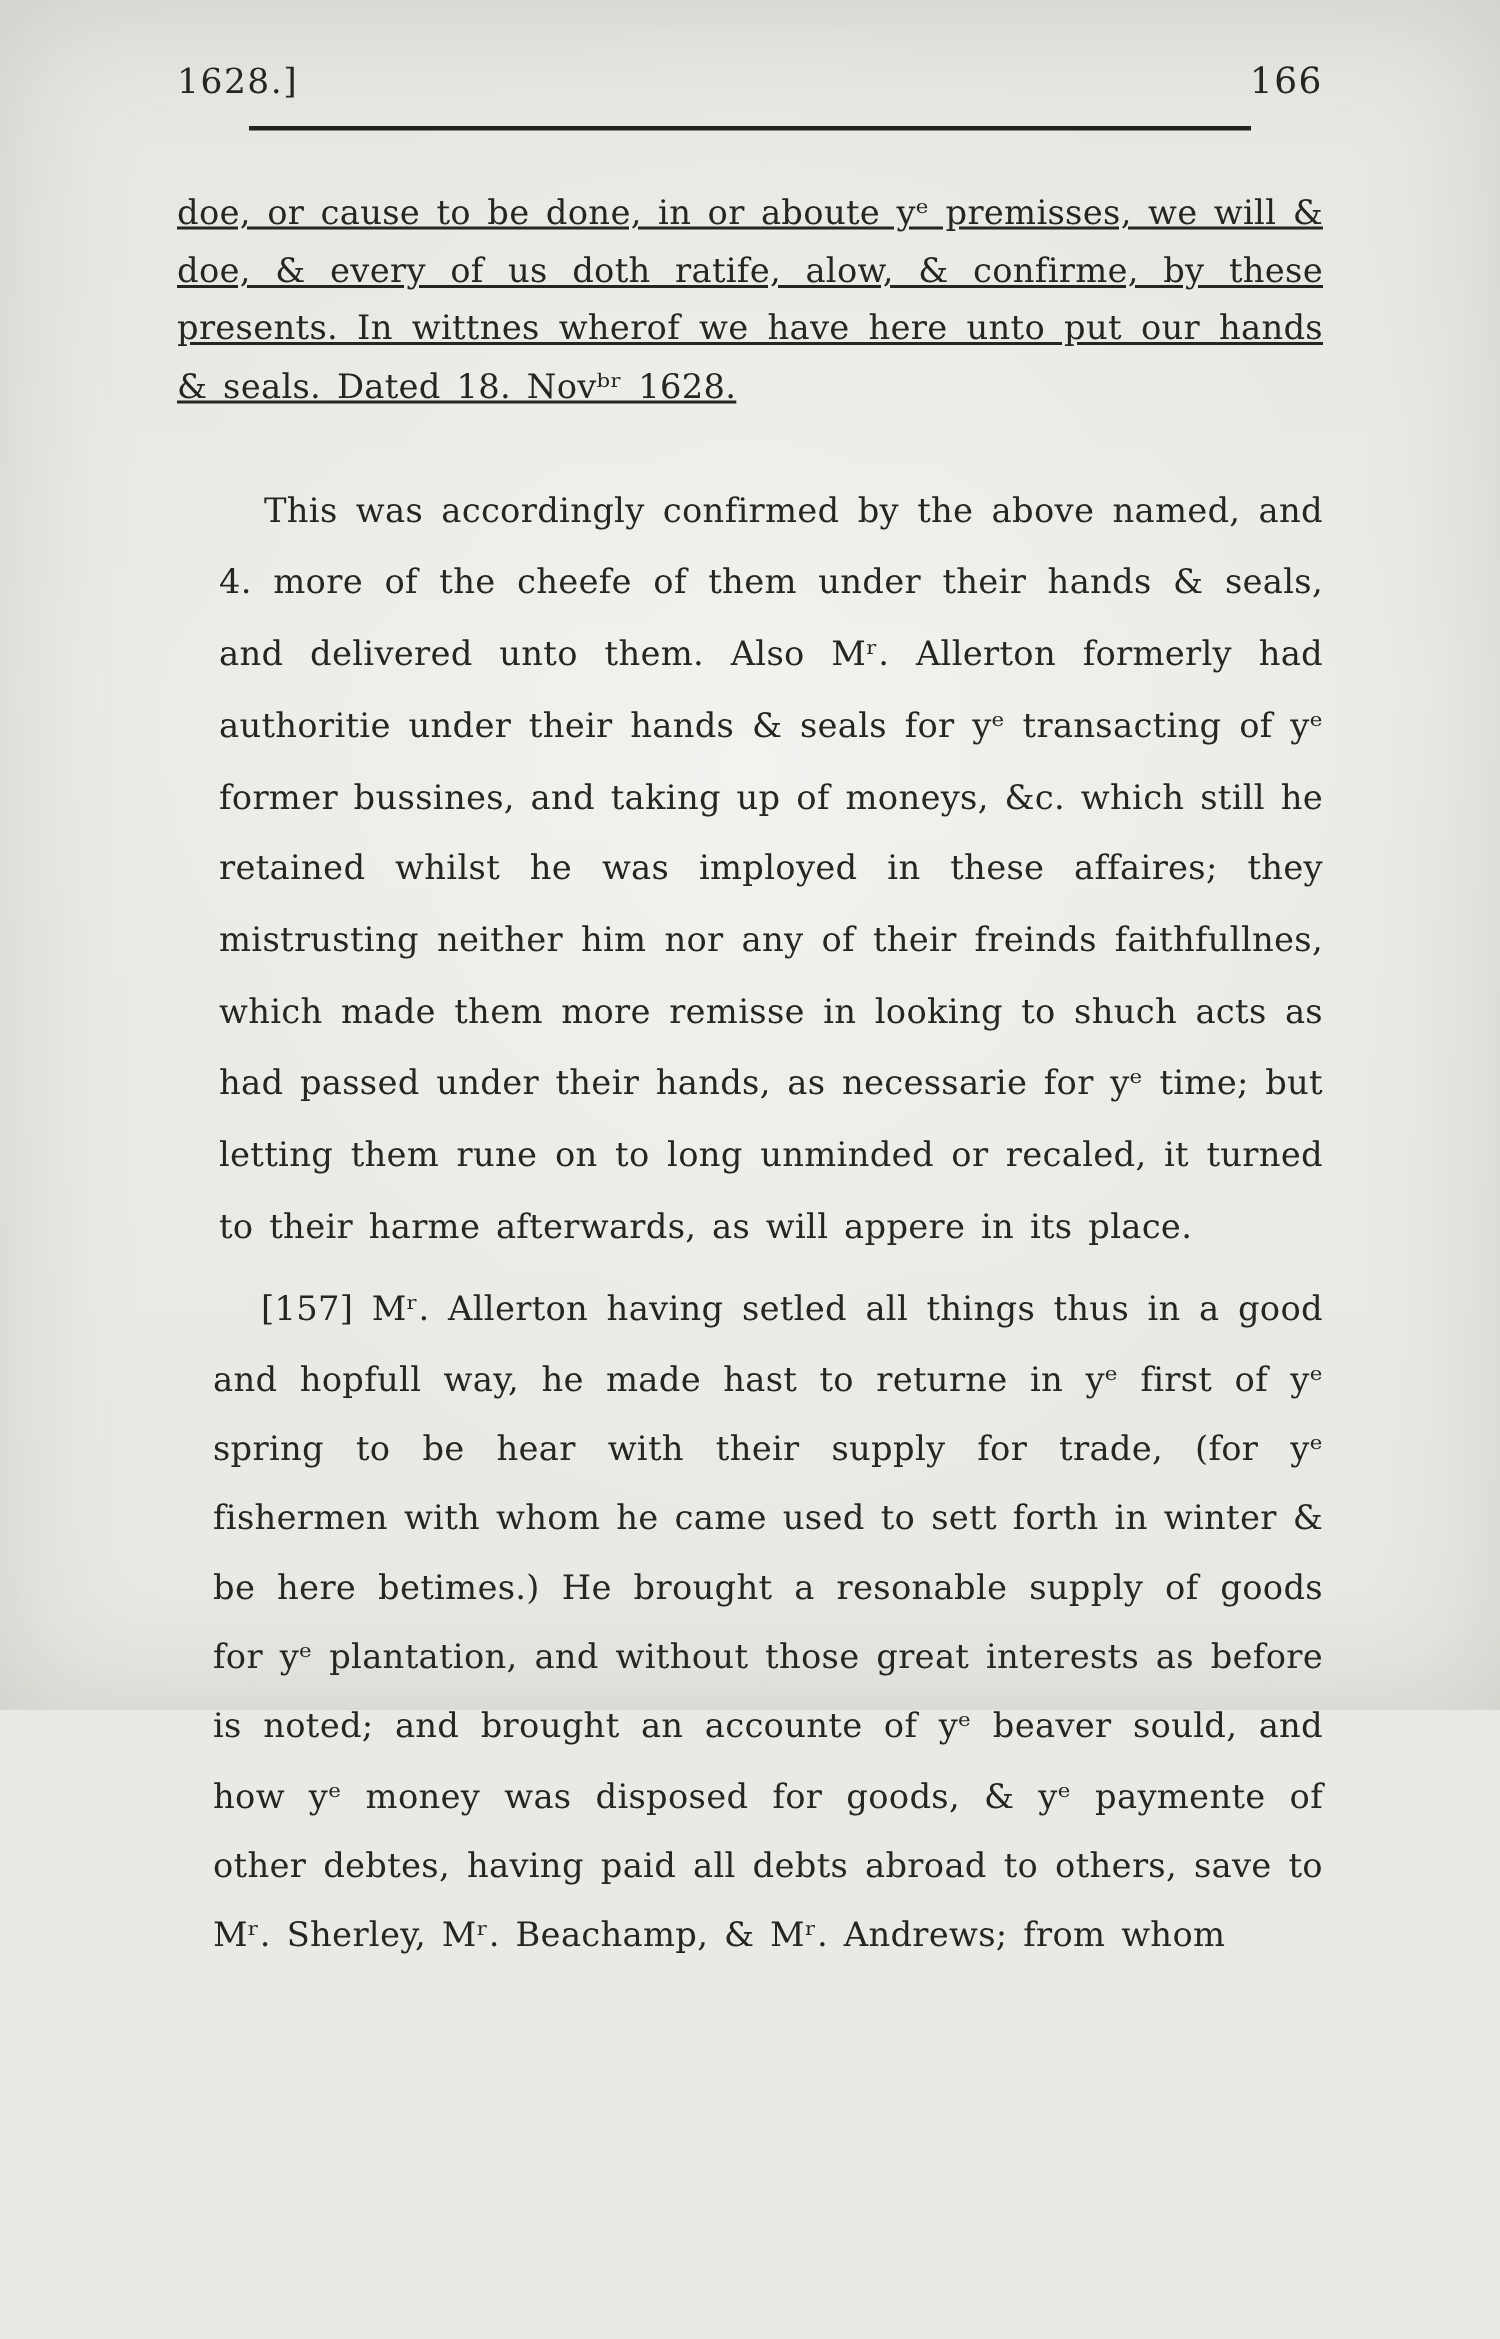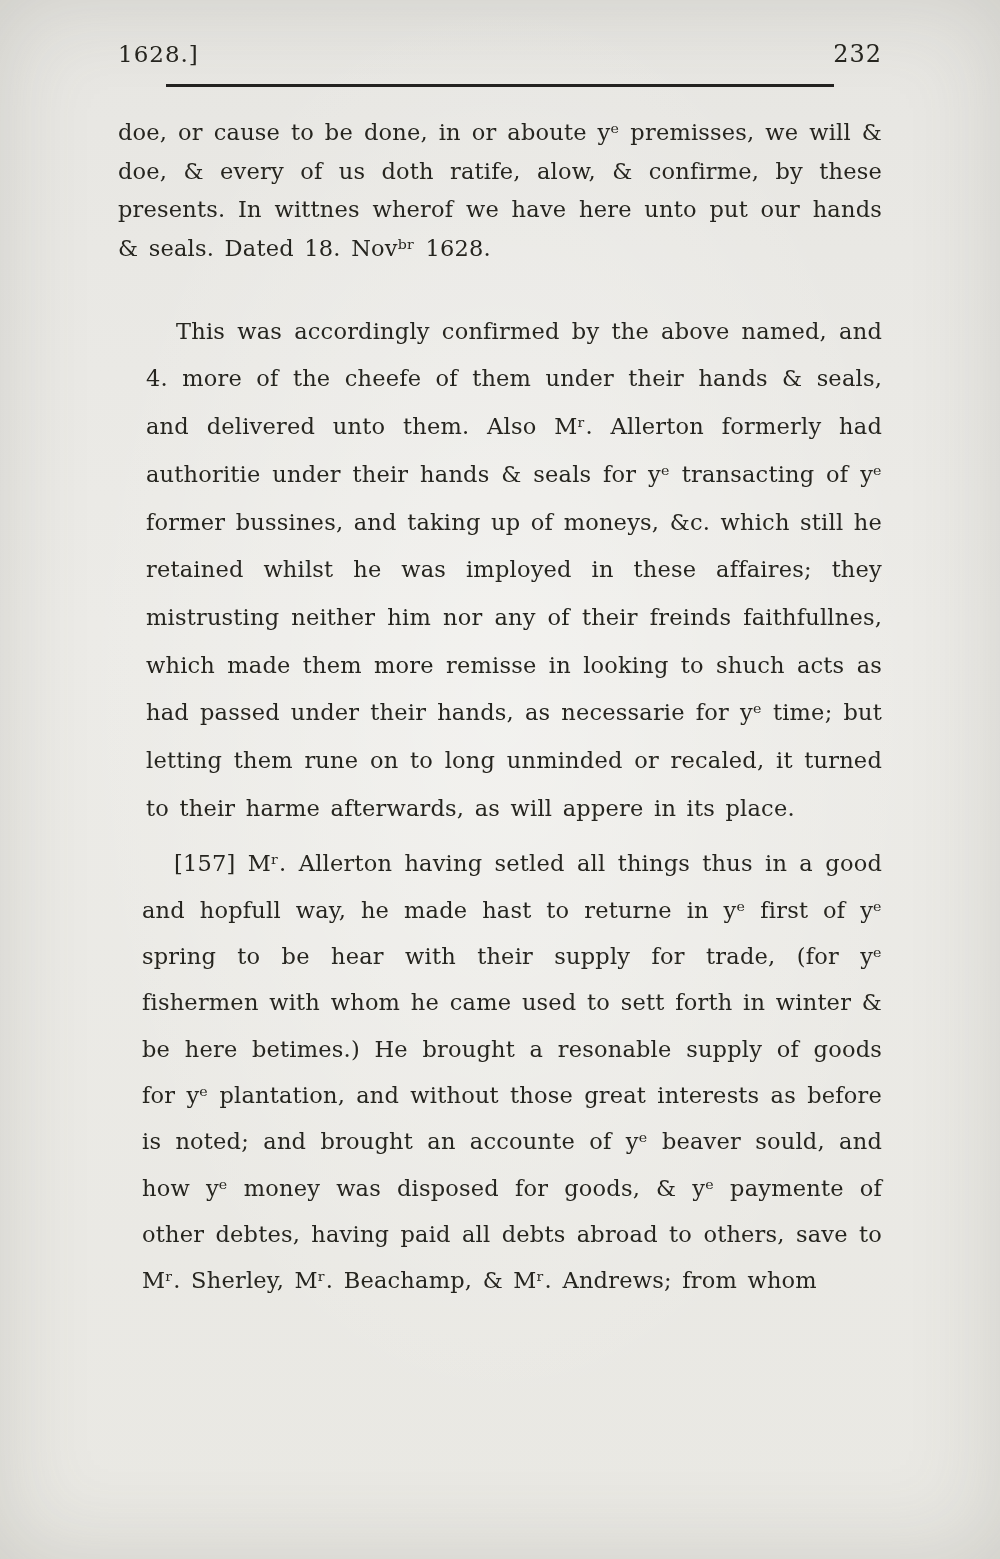--- a/index.html
+++ b/index.html
@@ -10,21 +10,21 @@
     width: 1000px;
     height: 1559px;
     background: #eae9e5;
     font-family: "DejaVu Serif", "Liberation Serif", serif;
     color: #26251f;
     position: relative;
     overflow: hidden;
   }
   .page {
     width: 1000px;
-    height: 1559px;
+    height: 1140px;
     box-sizing: border-box;
     background:
       radial-gradient(ellipse at 50% 45%, rgba(255,255,255,0.35) 0%, rgba(255,255,255,0) 60%),
       linear-gradient(180deg, #e7e6e2 0%, #ecebe7 40%, #e9e8e3 100%);
     box-shadow: inset 0 0 90px rgba(90,88,80,0.18);
   }
   .page-header {
     display: flex;
     justify-content: space-between;
     align-items: baseline;
@@ -53,22 +53,23 @@
     padding: 0 118px;
   }
   .para {
     text-align: justify;
     font-size: 22.5px;
     letter-spacing: 0.2px;
     word-spacing: 0.14em;
     margin: 0;
   }
   .para.first {
-    margin-top: 26px;
+    margin-top: 36px;
     line-height: 1.72;
+    text-decoration: underline;
   }
   .para.p2 {
     margin-top: 40px;
     line-height: 2.12;
     text-indent: 30px;
     margin-left: 28px;
   }
   .para.p3 {
     margin-top: 8px;
     line-height: 2.06;
@@ -76,21 +77,21 @@
     margin-left: 24px;
   }
 </style>
 </head>
 <body>
 
 <div class="page">
 
   <header class="page-header">
     <span class="year">1628.]</span>
-    <span class="pagenum">232</span>
+    <span class="pagenum">166</span>
   </header>
 
   <div class="rule"></div>
 
   <main class="body-text">
     <p class="para first">doe, or cause to be done, in or aboute yᵉ premisses, we will &amp; doe, &amp; every of us doth ratife, alow, &amp; confirme, by these presents.  In wittnes wherof we have here unto put our hands &amp; seals.  Dated 18. Novᵇʳ 1628.</p>
     <p class="para p2">This was accordingly confirmed by the above named, and 4. more of the cheefe of them under their hands &amp; seals, and delivered unto them.  Also Mʳ. Allerton formerly had authoritie under their hands &amp; seals for yᵉ transacting of yᵉ former bussines, and taking up of moneys, &amp;c. which still he retained whilst he was imployed in these affaires; they mistrusting neither him nor any of their freinds faithfullnes, which made them more remisse in looking to shuch acts as had passed under their hands, as necessarie for yᵉ time; but letting them rune on to long unminded or recaled, it turned to their harme afterwards, as will appere in its place.</p>
     <p class="para p3">[157] Mʳ. Allerton having setled all things thus in a good and hopfull way, he made hast to returne in yᵉ first of yᵉ spring to be hear with their supply for trade, (for yᵉ fishermen with whom he came used to sett forth in winter &amp; be here betimes.)  He brought a resonable supply of goods for yᵉ plantation, and without those great interests as before is noted; and brought an accounte of yᵉ beaver sould, and how yᵉ money was disposed for goods, &amp; yᵉ paymente of other debtes, having paid all debts abroad to others, save to Mʳ. Sherley, Mʳ. Beachamp, &amp; Mʳ. Andrews; from whom</p>
   </main>
 

